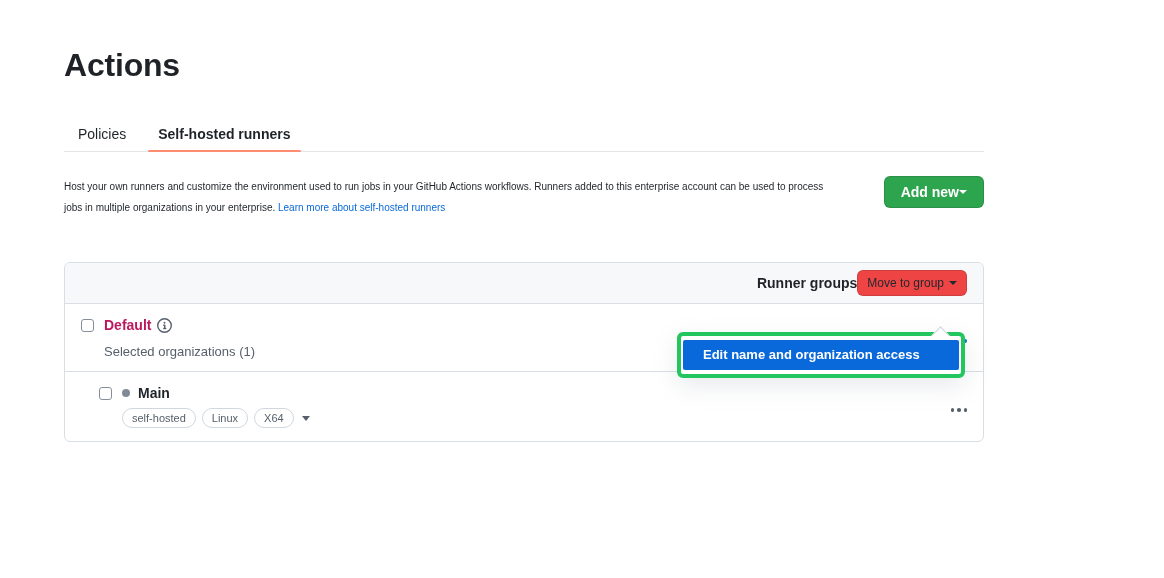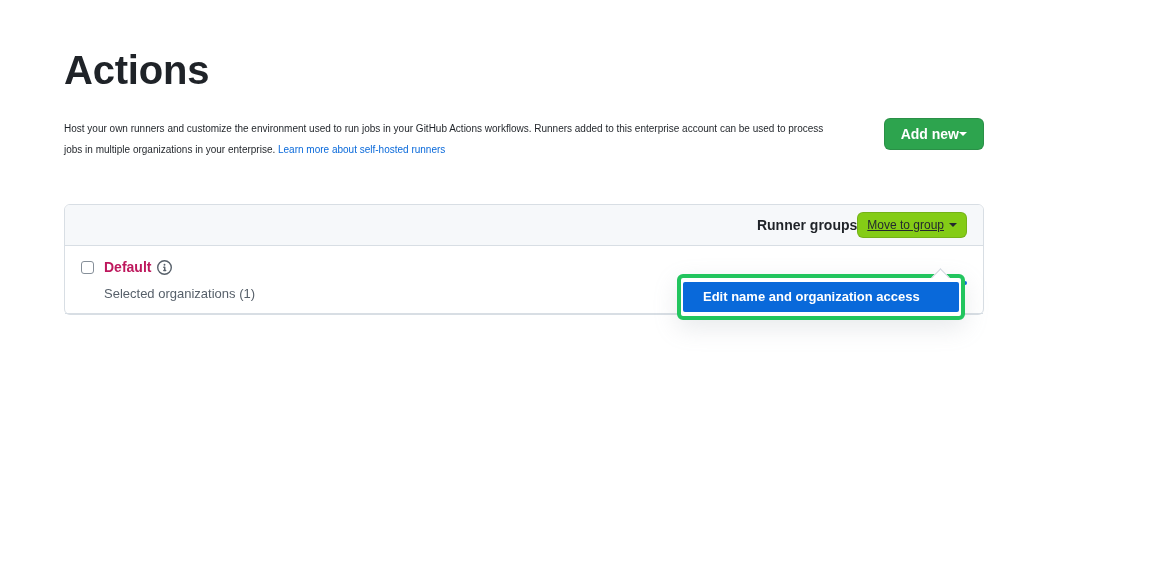--- a/index.html
+++ b/index.html
@@ -21,21 +21,21 @@
   }
   .content {
     position: absolute;
     left: 64px;
     top: 0;
     width: 920px;
   }
 
   
   .page-title {
-    font-size: 40px;
+    font-size: 32px;
     font-weight: 600;
     letter-spacing: -0.2px;
     color: #1f2328;
     margin: 0;
     padding-top: 46px;
     line-height: 1.2;
   }
 
   
   .tabnav {
@@ -136,35 +136,34 @@
     align-items: center;
     justify-content: flex-end;
     padding: 0 16px;
   }
   .card-header-title {
     font-size: 14px;
     font-weight: 600;
     color: #1f2328;
   }
   .btn-default {
-    background: #84cc16;
+    background: #ef4444;
     color: #24292f;
     font-size: 12px;
     font-weight: 500;
     border: 1px solid rgba(27,31,36,0.15);
     border-radius: 6px;
     height: 26px;
     padding: 0 9px;
     display: inline-flex;
     align-items: center;
     gap: 5px;
     cursor: pointer;
     font-family: inherit;
     white-space: nowrap;
-    text-decoration: underline;
   }
 
   
   .group-row {
     position: relative;
     display: flex;
     align-items: flex-start;
     padding: 12px 16px 11px 16px;
     border-bottom: 1px solid #d8dee4;
     min-height: 48px;
@@ -348,20 +347,24 @@
   }
 </style>
 </head>
 <body>
 
 <div class="page">
   <div class="content">
 
     <h1 class="page-title">Actions</h1>
 
+    <div class="tabnav">
+      <button class="tab">Policies</button>
+      <button class="tab active">Self-hosted runners</button>
+    </div>
 
     <div class="desc-row">
       <div class="desc">
         <span>Host your own runners and customize the environment used to run jobs in your GitHub Actions workflows. Runners added to this enterprise account can be used to process jobs in multiple organizations in your enterprise. </span><a class="link" href="#">Learn more about self-hosted runners</a>
       </div>
       <button class="btn-primary">
         <span>Add new</span>
         <span class="caret-down"></span>
       </button>
     </div>
@@ -399,16 +402,38 @@
             <span></span>
             <span></span>
           </span>
         </div>
 
         <div class="dropdown">
           <div class="menu-item">Edit name and organization access</div>
         </div>
       </div>
 
+      <div class="runner-row">
+        <input type="checkbox" class="checkbox" style="">
+        <div class="runner-main">
+          <div class="runner-title-line">
+            <span class="status-dot"></span>
+            <span class="runner-name">Main</span>
+          </div>
+          <div class="labels">
+            <span class="label-pill">self-hosted</span>
+            <span class="label-pill">Linux</span>
+            <span class="label-pill">X64</span>
+            <span class="label-caret"></span>
+          </div>
+        </div>
+        <div class="runner-right">
+          <span class="kebab gray">
+            <span></span>
+            <span></span>
+            <span></span>
+          </span>
+        </div>
+      </div>
 
     </div>
   </div>
 </div>
 
 </body></html>

